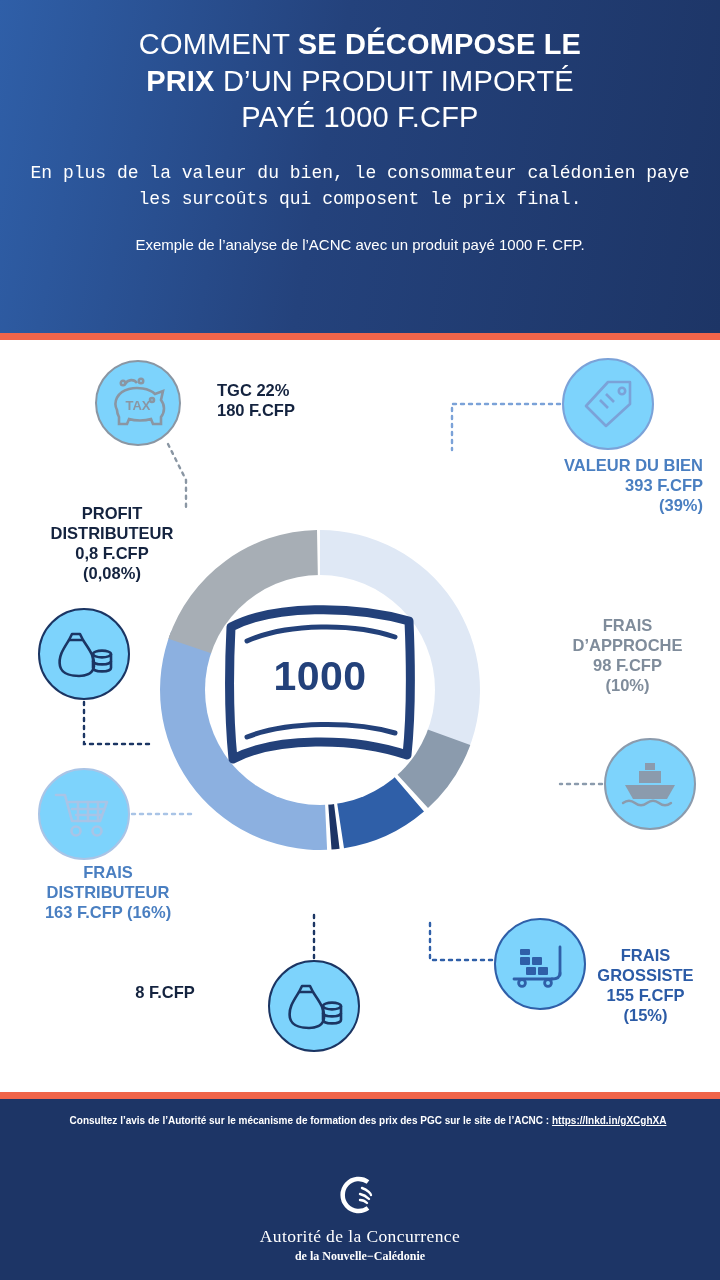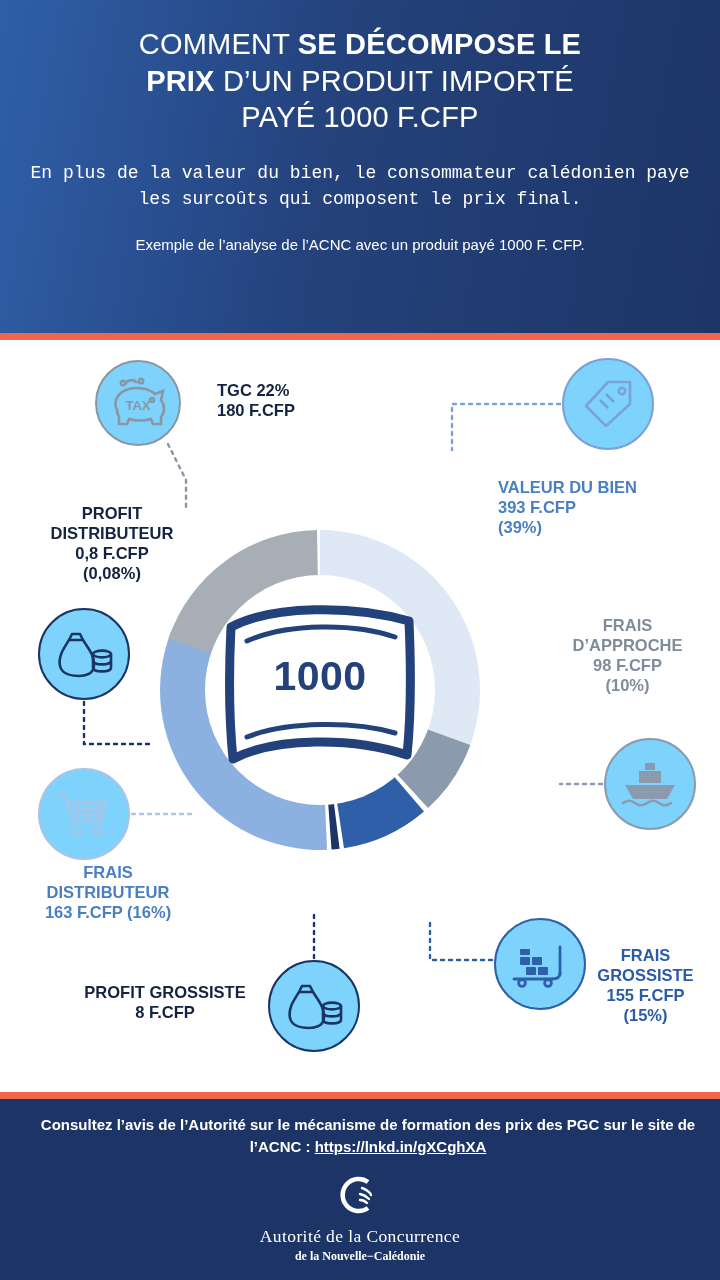--- a/index.html
+++ b/index.html
@@ -102,21 +102,21 @@
   .lbl-blue  { color: #4a7fc1; }
   .lbl-navy  { color: #2b5ba6; }
   .lbl-gray  { color: #7f8c9b; }
 
   .lbl-tgc        { left: 217px; top: 40px;  width: 190px; text-align: left; }
   .lbl-profitdist { left: 22px;  top: 163px; width: 180px; text-align: center; }
   .lbl-fraisdist  { left: 8px;   top: 522px; width: 200px; text-align: center; }
   .lbl-profitgros { left: 50px;  top: 642x; width: 230px; text-align: center; }
   .lbl-profitgros { left: 50px;  top: 642px; width: 230px; text-align: center; }
   .lbl-valeur     { left: 498px; top: 125x; width: 205px; text-align: center; }
-  .lbl-valeur     { left: 498px; top: 137px; width: 205px; text-align: left; }
+  .lbl-valeur     { left: 498px; top: 115px; width: 205px; text-align: right; }
   .lbl-approche   { left: 540px; top: 275px; width: 175px; text-align: center; }
   .lbl-fraisgros  { left: 578px; top: 605px; width: 135px; text-align: center; }
 
   
   .icon-circle {
     position: absolute;
     border-radius: 50%;
     background: #7dd3fc;
     display: flex;
     align-items: center;
@@ -141,21 +141,21 @@
     background: #1d3566;
     color: #ffffff;
     text-align: center;
   }
   .footer-rule-top {
     position: absolute; left: 0; right: 0; top: 0;
     height: 7px; background: #f1654a;
   }
   .footer-text {
     padding: 22px 24px 0 40px;
-    font-size: 15px;
+    font-size: 10px;
     font-weight: 700;
     line-height: 1.45;
   }
   .footer-link { color: #ffffff; text-decoration: underline; }
   .logo-wrap {
     position: absolute;
     left: 0; right: 0;
     bottom: 16px;
     text-align: center;
   }
@@ -340,21 +340,20 @@
       <div>(0,08%)</div>
     </div>
 
     <div class="lbl lbl-blue lbl-fraisdist">
       <div>FRAIS</div>
       <div>DISTRIBUTEUR</div>
       <div>163 F.CFP (16%)</div>
     </div>
 
     <div class="lbl lbl-dark lbl-profitgros">
-      <div>PROFIT GROSSISTE</div>
       <div>8 F.CFP</div>
     </div>
 
     <div class="lbl lbl-navy lbl-fraisgros">
       <div>FRAIS</div>
       <div>GROSSISTE</div>
       <div>155 F.CFP</div>
       <div>(15%)</div>
     </div>
 

